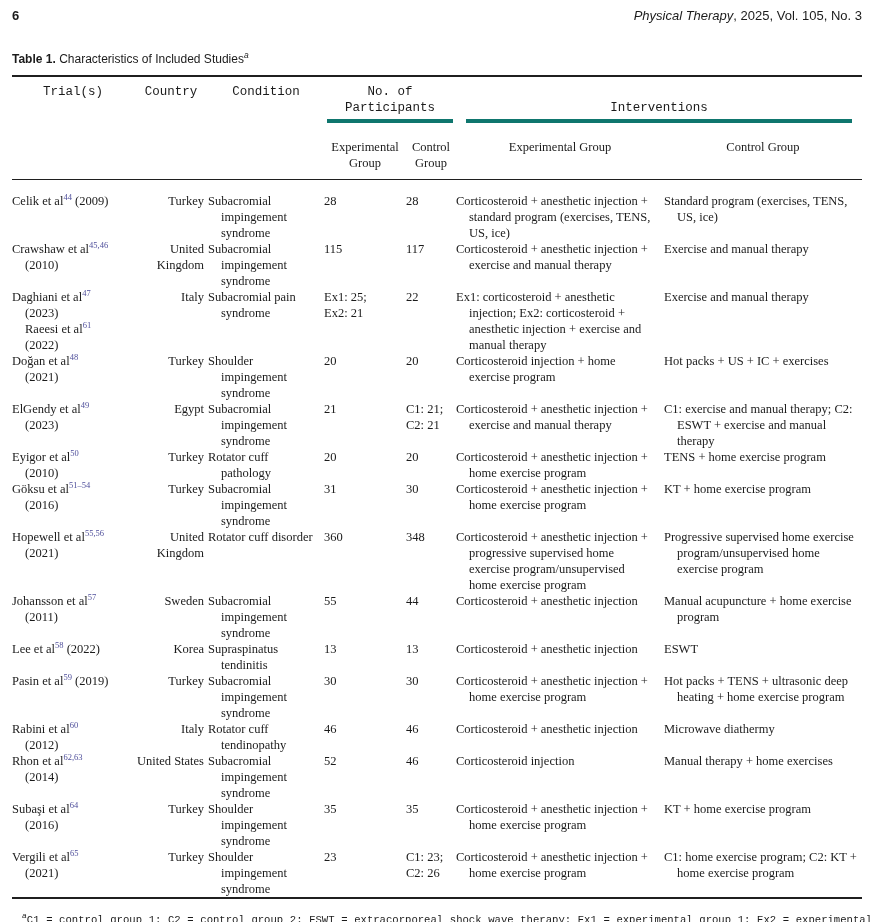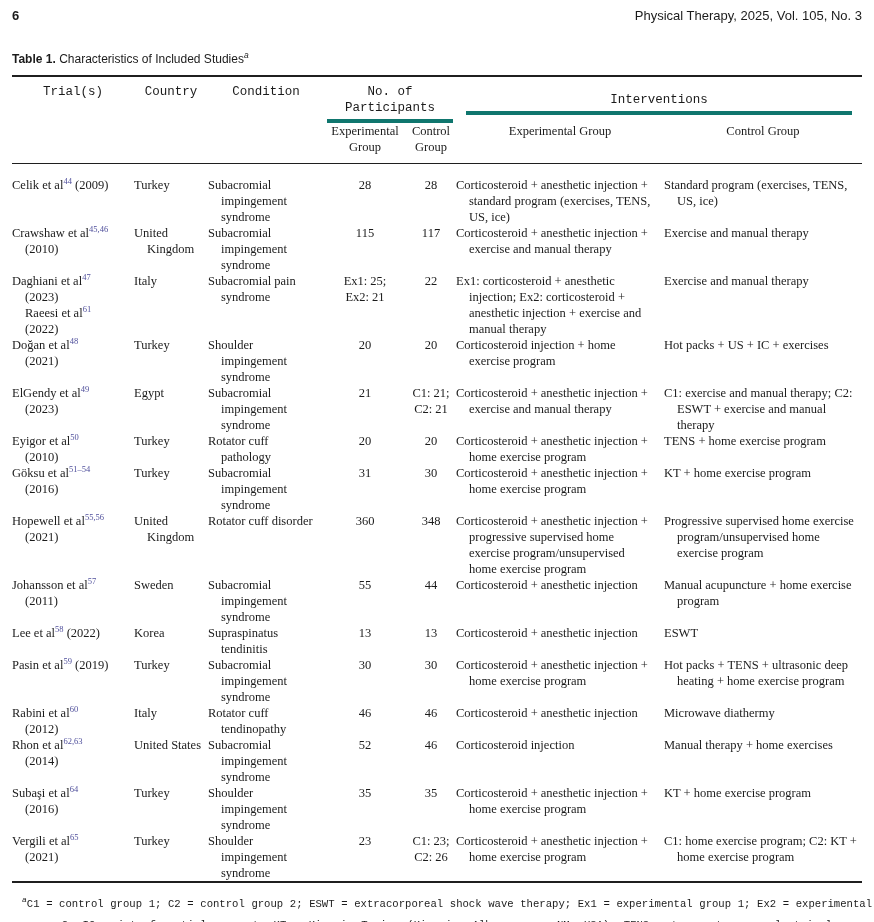--- a/index.html
+++ b/index.html
@@ -15,21 +15,21 @@
     font-family:"Liberation Serif", serif;
   }
   
   .runhead{
     display:flex;justify-content:space-between;align-items:baseline;
     font-family:"Liberation Sans", sans-serif;
     font-size:13px;
   }
   .runhead .pagenum{font-weight:bold;}
   .runhead .journal{text-align:right;}
-  .runhead .journal .it{}
+  .runhead .journal .it{font-style:italic;}
   
   .caption{
     margin-top:27px;
     font-family:"Liberation Sans", sans-serif;
     font-size:12px;
   }
   .caption .lbl{font-weight:bold;}
   .caption sup{font-size:8.5px;font-style:italic;}
   
   table.studies{
@@ -52,31 +52,31 @@
   th,td{padding:0;font-weight:normal;vertical-align:top;}
   thead th{text-align:center;}
   thead tr.h1 th{padding-top:7px;font-family:Liberation Mono, monospace;}
   thead tr.h2 th{padding-bottom:8px;}
   thead{border-bottom:1.5px solid #1f1f1f;}
   .spanner{
     border-bottom:4px solid #0f766e;
     padding-bottom:3px;
     margin:0 3px;
   }
-  .spanner.wide{margin:8px 10px;}
+  .spanner.wide{margin:16px 10px;}
   tbody td{padding-top:0;}
   tbody tr:first-child td{padding-top:13px;}
   td.hang{
     padding-left:13px;text-indent:-13px;
     white-space:pre-wrap;
   }
   td.t-trial{padding-right:6px;}
-  td.t-country{padding-right:4px;}
+  td.t-country{padding-right:4px;text-align:right;}
   td.t-cond{padding-right:6px;}
-  td.t-num{text-align:center;white-space:pre-wrap;padding-left:0;text-indent:0;}
+  td.t-num{text-align:left;white-space:pre-wrap;padding-left:0;text-indent:0;}
   td.t-iexp{padding-right:10px;font-family:Liberation Serif, serif;}
   sup.ref{
     color:#4f4f9b;
     font-size:8.5px;
     line-height:0;
   }
   
   .footnote{
     margin-top:6px;
     width:850px;

